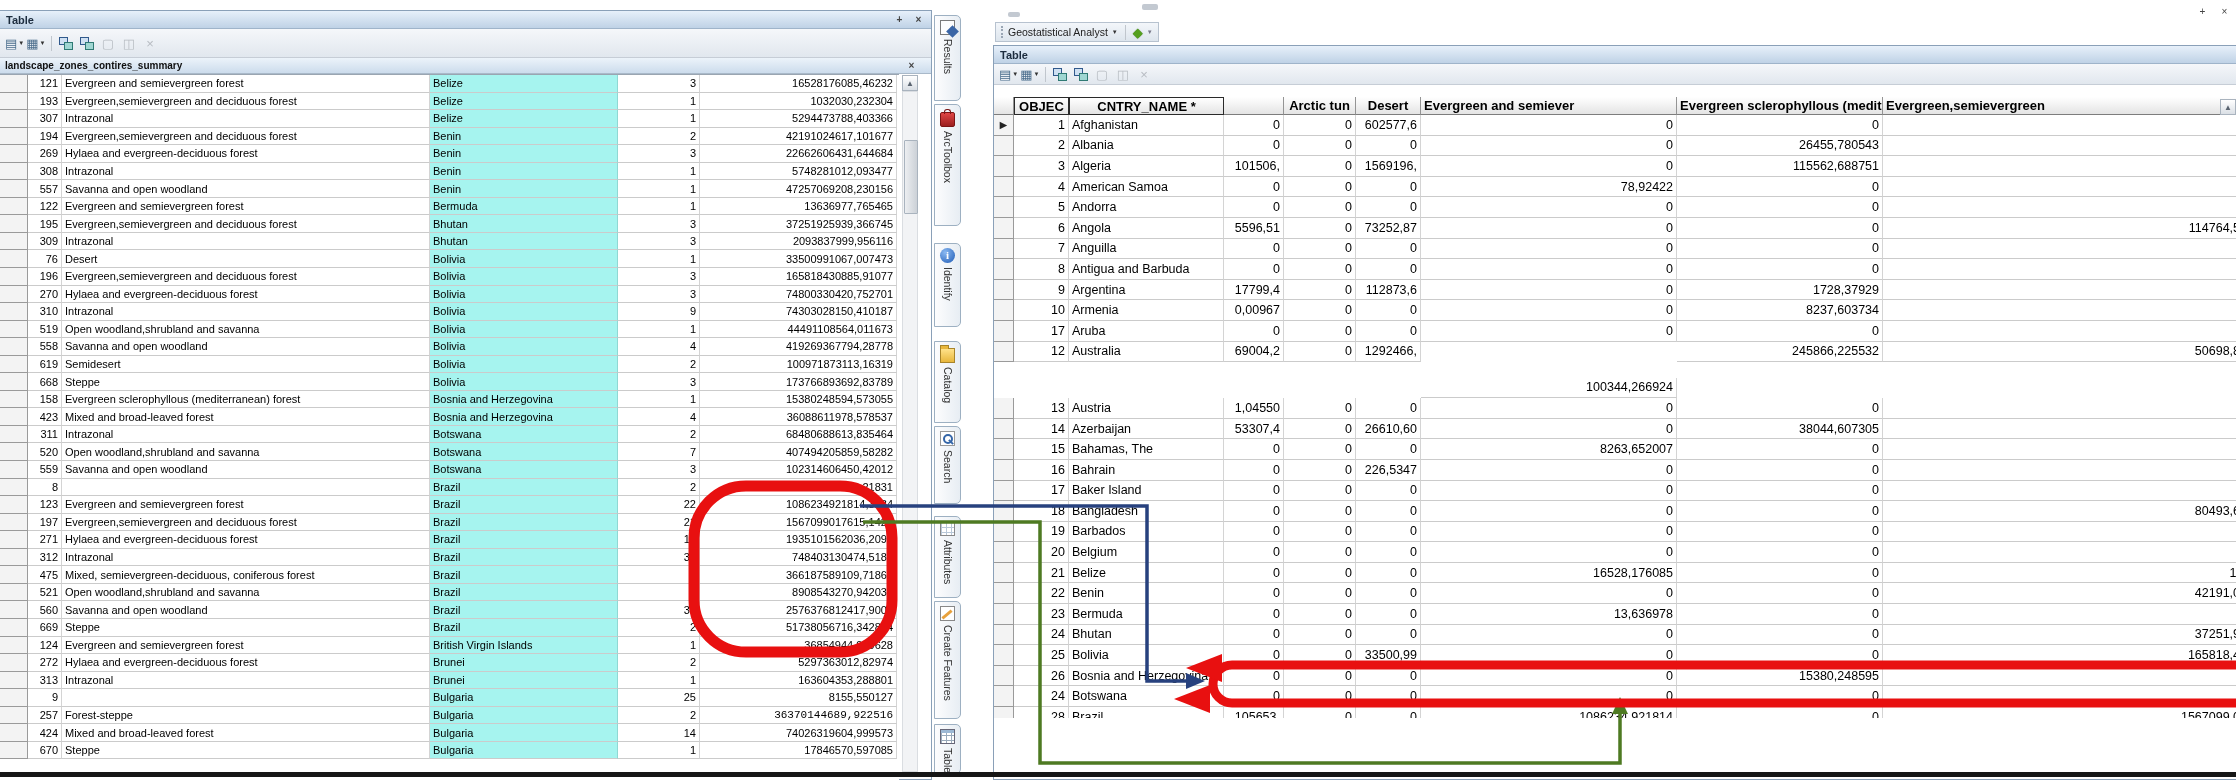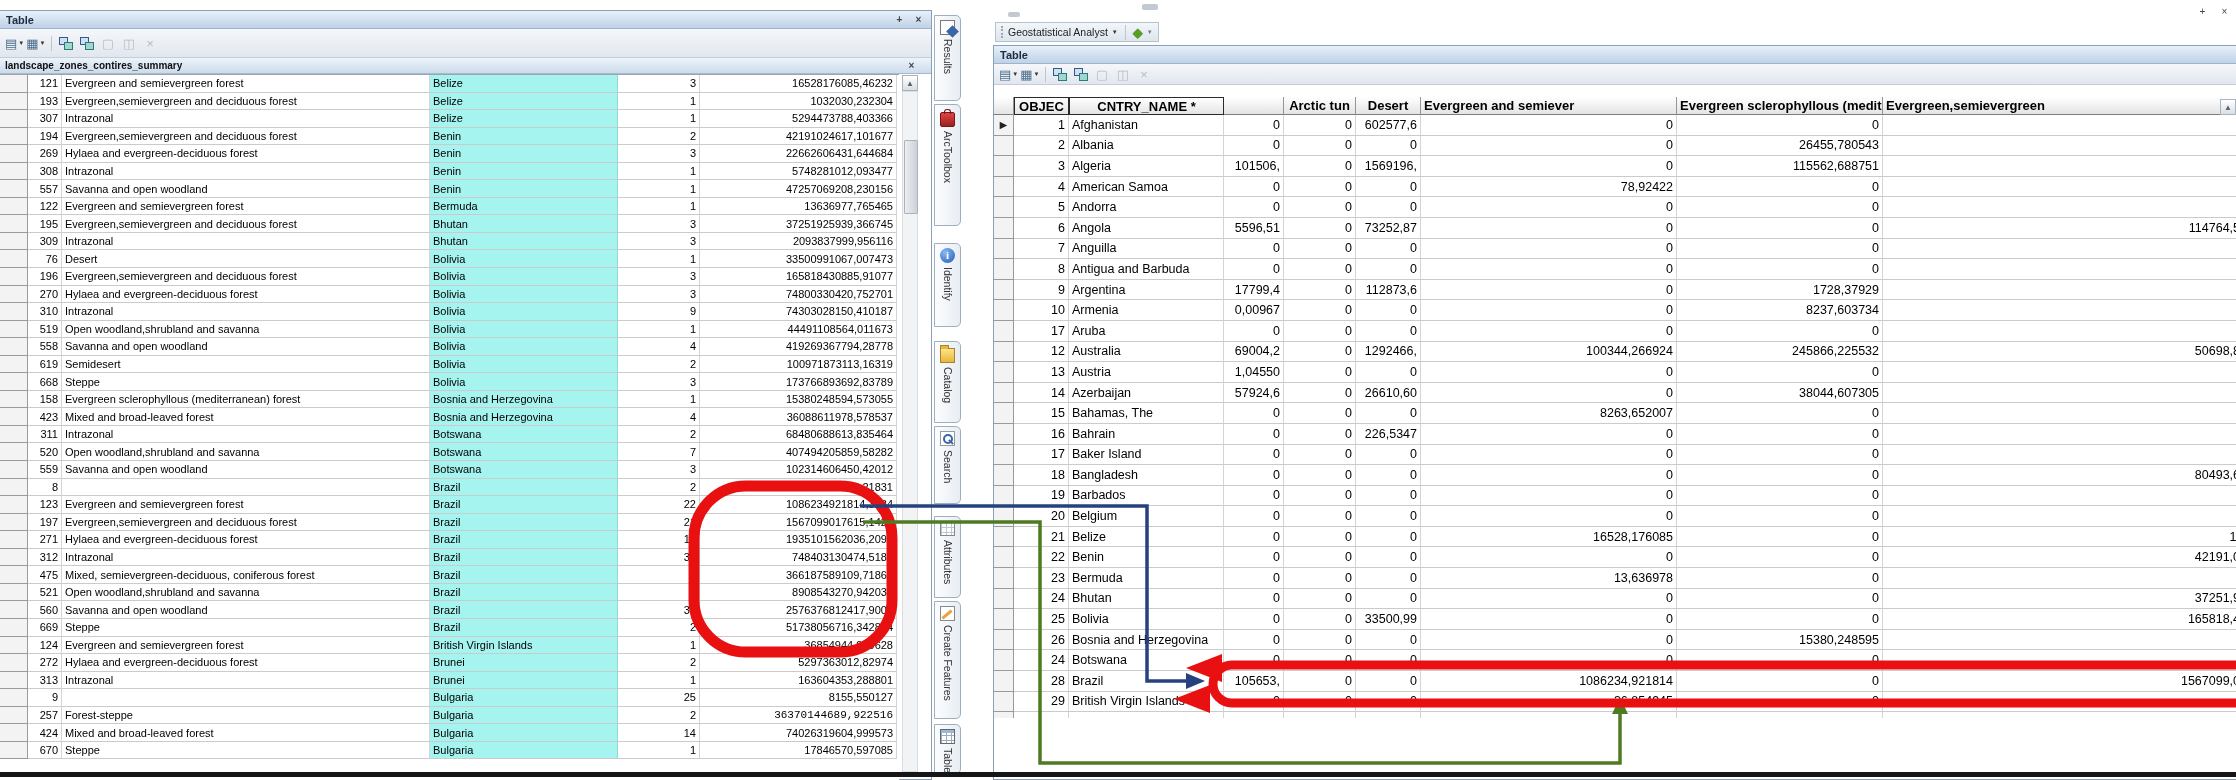--- a/index.html
+++ b/index.html
@@ -671,40 +671,40 @@
       <div class="gcell num" style="width: 206px; height: 20.6px;">0</div>
       <div class="gcell num" style="width: 368px; height: 20.6px;"></div>
     </div>
     <div class="grow">
       <div class="gcell sel" style="width: 20px; height: 20.6px;"></div>
       <div class="gcell num" style="width: 55px; height: 20.6px;">12</div>
       <div class="gcell" style="width: 155px; height: 20.6px;">Australia</div>
       <div class="gcell num" style="width: 60px; height: 20.6px;">69004,2</div>
       <div class="gcell num" style="width: 72px; height: 20.6px;">0</div>
       <div class="gcell num" style="width: 65px; height: 20.6px;">1292466,</div>
-      <div class="gcell num" style="width: 256px; height: 20.6px;">100344,266924</div>
+      <div class="gcell num" style="width: 256px; height: 20.6px; margin-top: 36px;">100344,266924</div>
       <div class="gcell num" style="width: 206px; height: 20.6px;">245866,225532</div>
       <div class="gcell num" style="width: 368px; height: 20.6px;">50698,82</div>
     </div>
     <div class="grow">
       <div class="gcell sel" style="width: 20px; height: 20.6px;"></div>
       <div class="gcell num" style="width: 55px; height: 20.6px;">13</div>
       <div class="gcell" style="width: 155px; height: 20.6px;">Austria</div>
       <div class="gcell num" style="width: 60px; height: 20.6px;">1,04550</div>
       <div class="gcell num" style="width: 72px; height: 20.6px;">0</div>
       <div class="gcell num" style="width: 65px; height: 20.6px;">0</div>
       <div class="gcell num" style="width: 256px; height: 20.6px;">0</div>
       <div class="gcell num" style="width: 206px; height: 20.6px;">0</div>
       <div class="gcell num" style="width: 368px; height: 20.6px;"></div>
     </div>
     <div class="grow">
       <div class="gcell sel" style="width: 20px; height: 20.6px;"></div>
       <div class="gcell num" style="width: 55px; height: 20.6px;">14</div>
       <div class="gcell" style="width: 155px; height: 20.6px;">Azerbaijan</div>
-      <div class="gcell num" style="width: 60px; height: 20.6px;">57924,6</div>
+      <div class="gcell num" style="width: 60px; height: 20.6px;">53307,4</div>
       <div class="gcell num" style="width: 72px; height: 20.6px;">0</div>
       <div class="gcell num" style="width: 65px; height: 20.6px;">26610,60</div>
       <div class="gcell num" style="width: 256px; height: 20.6px;">0</div>
       <div class="gcell num" style="width: 206px; height: 20.6px;">38044,607305</div>
       <div class="gcell num" style="width: 368px; height: 20.6px;"></div>
     </div>
     <div class="grow">
       <div class="gcell sel" style="width: 20px; height: 20.6px;"></div>
       <div class="gcell num" style="width: 55px; height: 20.6px;">15</div>
       <div class="gcell" style="width: 155px; height: 20.6px;">Bahamas, The</div>

